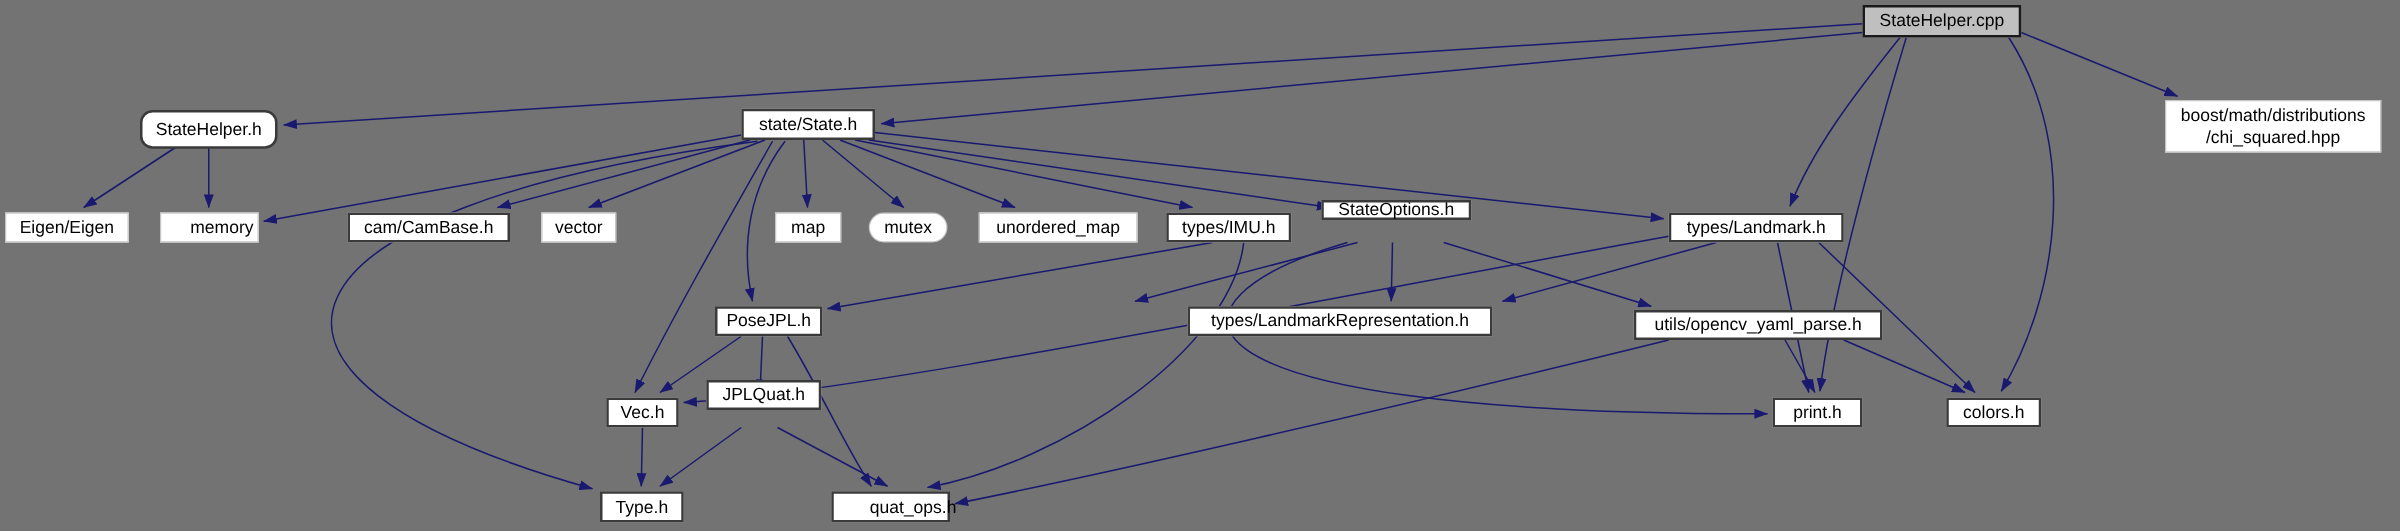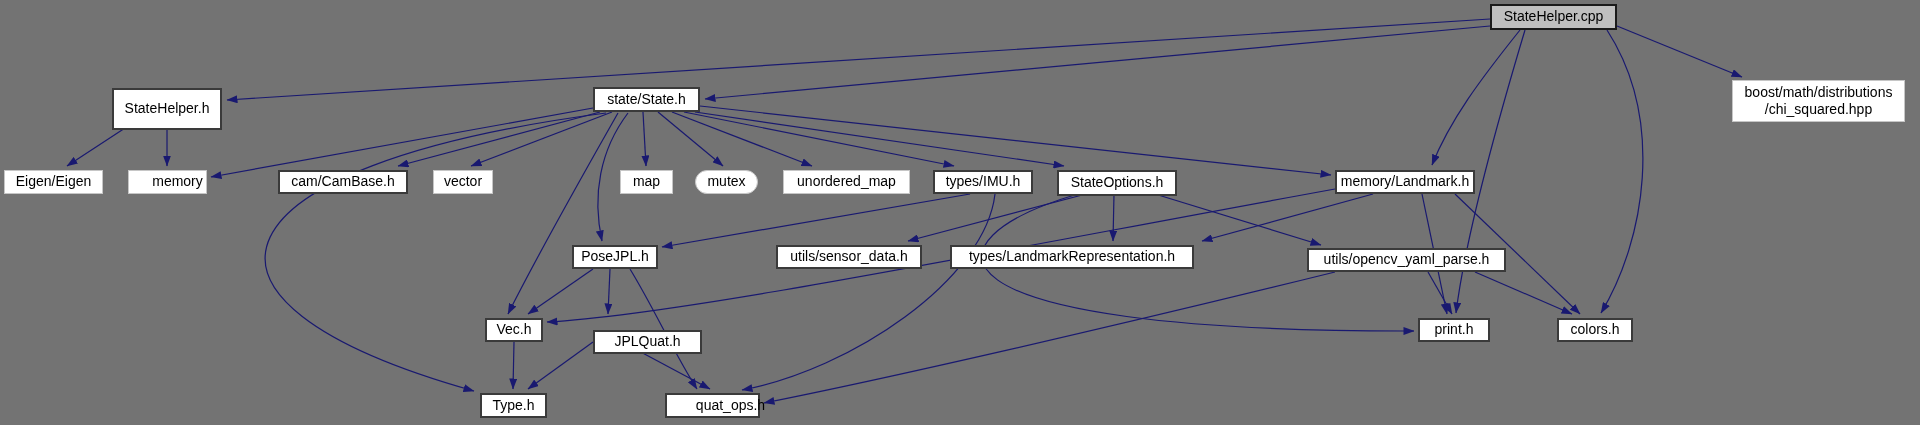--- a/index.html
+++ b/index.html
@@ -89,37 +89,36 @@
       <path d="M1335,272 C1100,330 880,380 764,403" class="edge" marker-end="url(#arrow)" stroke="#191970"></path>
       <path d="M610,269 L608,314" class="edge" marker-end="url(#arrow)" stroke="#191970"></path>
       <path d="M593,269 L528,314" class="edge" marker-end="url(#arrow)" stroke="#191970"></path>
       <path d="M630,269 C655,310 675,355 697,389" class="edge" marker-end="url(#arrow)" stroke="#191970"></path>
       <path d="M593,342 L528,389" class="edge" marker-end="url(#arrow)" stroke="#191970"></path>
       <path d="M622,342 L710,389" class="edge" marker-end="url(#arrow)" stroke="#191970"></path>
       <path d="M514,342 L513,389" class="edge" marker-end="url(#arrow)" stroke="#191970"></path>
     </svg>
 
 <div class="node current" style="left: 1490px; top: 4px; width: 127px; height: 26px;">StateHelper.cpp</div>
-    <div class="node doc" style="left: 112px; top: 88px; width: 110px; height: 42px;">StateHelper.h</div>
+    <div class="node doc" style="left: 112px; top: 88px; width: 110px; height: 31px; border-radius: 10px;">StateHelper.h</div>
     <div class="node doc" style="left: 593px; top: 87px; width: 107px; height: 25px;">state/State.h</div>
     <div class="node ext" style="left: 1732px; top: 80px; width: 173px; height: 42px;">boost/math/distributions
 /chi_squared.hpp</div>
     <div class="node ext" style="left: 4px; top: 170px; width: 99px; height: 24px;">Eigen/Eigen</div>
     <div class="node ext" style="left: 128px; top: 170px; width: 79px; height: 24px; padding-left: 20px;">memory</div>
     <div class="node doc" style="left: 278px; top: 170px; width: 130px; height: 24px;">cam/CamBase.h</div>
     <div class="node ext" style="left: 433px; top: 170px; width: 60px; height: 24px;">vector</div>
     <div class="node ext" style="left: 620px; top: 170px; width: 53px; height: 24px;">map</div>
     <div class="node ext" style="left: 695px; top: 170px; width: 63px; height: 24px; border-radius: 12px;">mutex</div>
     <div class="node ext" style="left: 783px; top: 170px; width: 127px; height: 24px;">unordered_map</div>
     <div class="node doc" style="left: 933px; top: 170px; width: 100px; height: 24px;">types/IMU.h</div>
-    <div class="node doc" style="left: 1057px; top: 170px; width: 120px; height: 26px;">StateOptions.h</div>
-    <div class="node doc" style="left: 1335px; top: 170px; width: 140px; height: 24px;">memory/Landmark.h</div>
+    <div class="node doc" style="left: 1057px; top: 160px; width: 120px; height: 16px;">StateOptions.h</div>
+    <div class="node doc" style="left: 1335px; top: 170px; width: 140px; height: 24px;">types/Landmark.h</div>
     <div class="node doc" style="left: 572px; top: 245px; width: 86px; height: 24px;">PoseJPL.h</div>
-    <div class="node doc" style="left: 776px; top: 245px; width: 146px; height: 24px;">utils/sensor_data.h</div>
     <div class="node doc" style="left: 950px; top: 245px; width: 244px; height: 24px;">types/LandmarkRepresentation.h</div>
     <div class="node doc" style="left: 1307px; top: 248px; width: 199px; height: 24px;">utils/opencv_yaml_parse.h</div>
     <div class="node doc" style="left: 485px; top: 318px; width: 58px; height: 24px;">Vec.h</div>
-    <div class="node doc" style="left: 565px; top: 330px; width: 109px; height: 24px; margin-left: 28px;">JPLQuat.h</div>
+    <div class="node doc" style="left: 565px; top: 304px; width: 92px; height: 24px;">JPLQuat.h</div>
     <div class="node doc" style="left: 1418px; top: 318px; width: 72px; height: 24px;">print.h</div>
     <div class="node doc" style="left: 1557px; top: 318px; width: 76px; height: 24px;">colors.h</div>
     <div class="node doc" style="left: 480px; top: 393px; width: 67px; height: 25px;">Type.h</div>
     <div class="node doc" style="left: 665px; top: 393px; width: 95px; height: 25px; padding-left: 36px;">quat_ops.h</div>
   </div>
 
 </body></html>

